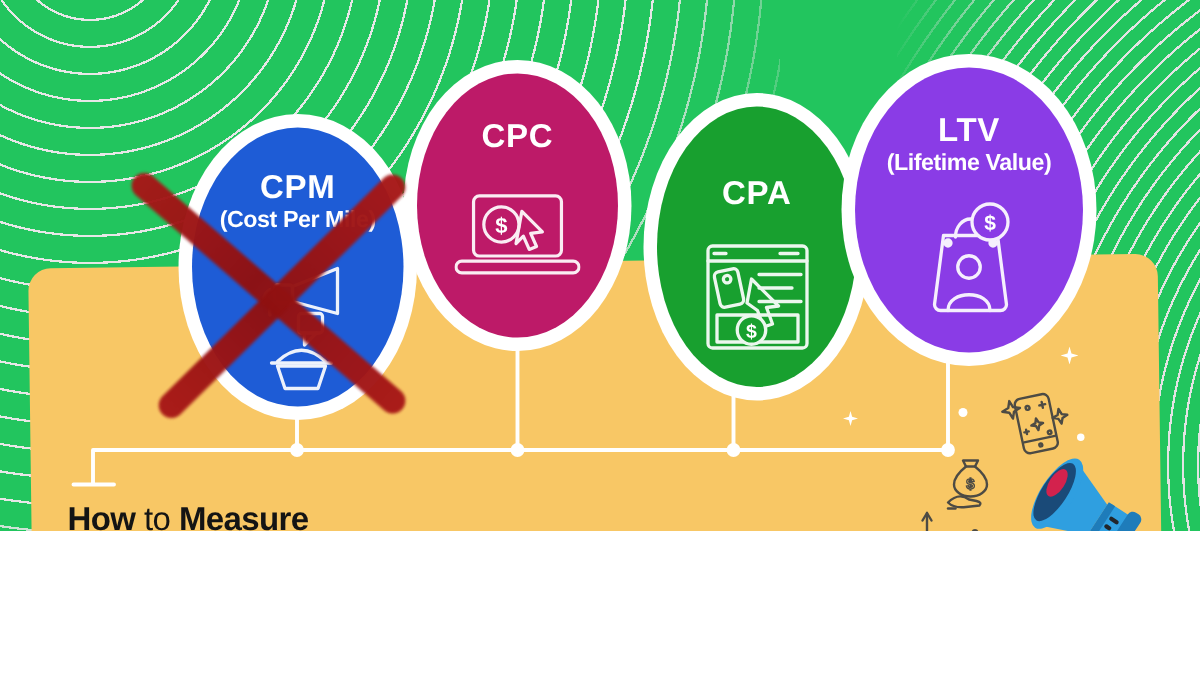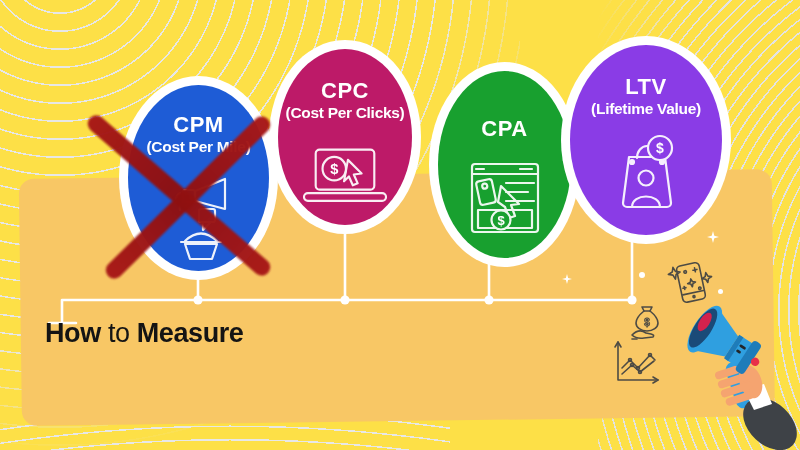--- a/index.html
+++ b/index.html
@@ -1,18 +1,18 @@
 <!DOCTYPE html>
 <html><head>
 <meta charset="utf-8">
 <style>
   html,body{margin:0;padding:0;background:#ffffff;}
   #stage{
-    position:relative;width:800px;height:450px;overflow:hidden;
-    background:#fde047;font-family:"Liberation Sans",sans-serif;
+    position:relative;width:800px;height:354px;overflow:hidden;
+    background:#22c55e;font-family:"Liberation Sans",sans-serif;
   }
   
   .arcs{position:absolute;pointer-events:none;}
   .arcs-tl{
     left:-140px;top:-180px;width:660px;height:640px;z-index:0;
     background:repeating-radial-gradient(circle at 200px 140px,transparent 0 16.5px,#e7e7e7 16.5px 18px);
     -webkit-mask:radial-gradient(circle at 200px 140px,#000 0 56%,transparent 73%);
             mask:radial-gradient(circle at 200px 140px,#000 0 56%,transparent 73%);
   }
   .arcs-right{
@@ -56,22 +56,22 @@
   
   .xbar{
     position:absolute;height:17px;border-radius:10px;z-index:8;
     background:linear-gradient(90deg,#a81717,#8f1010 45%,#a81717);
     filter:blur(1.2px);opacity:.97;
   }
   .xbar1{left:61px;top:187px;width:236px;transform:rotate(40.9deg);}
   .xbar2{left:76px;top:189px;width:224px;transform:rotate(-44.6deg);}
   
   .title{
-    position:absolute;left:45px;top:314px;z-index:3;color:#141414;
-    font-size:27px;line-height:38px;letter-spacing:-.4px;font-weight:700;
+    position:absolute;left:45px;top:327px;z-index:3;color:#141414;
+    font-size:22px;line-height:38px;letter-spacing:-.4px;font-weight:700;
   }
   .title .w-light{font-weight:400;}
   
   .doodle{position:absolute;z-index:3;}
   .doodleart{stroke:#4d4b44;stroke-width:1.6;fill:none;stroke-linejoin:round;stroke-linecap:round;}
   .sparkle{
     position:absolute;background:#ffffff;z-index:3;
     clip-path:polygon(50% 0%,61% 39%,100% 50%,61% 61%,50% 100%,39% 61%,0% 50%,39% 39%);
   }
   .sp1{left:562px;top:274px;width:10px;height:10px;}
@@ -95,21 +95,20 @@
   <svg class="connector" width="800" height="450" viewBox="0 0 800 450">
     <path d="M49,323 H76 M62,323 V300 M62,300 H632 M198,300 V276 M345,300 V232 M489,300 V261 M632,300 V237" stroke="#ffffff" stroke-width="2.6" fill="none" stroke-linecap="round"></path>
     <circle cx="198" cy="300" r="4.6" fill="#ffffff"></circle>
     <circle cx="345" cy="300" r="4.6" fill="#ffffff"></circle>
     <circle cx="489" cy="300" r="4.6" fill="#ffffff"></circle>
     <circle cx="632" cy="300" r="4.6" fill="#ffffff"></circle>
   </svg>
 
   <div class="badge b-cpc">
     <div class="abbr">CPC</div>
-    <div class="blabel">(Cost Per Clicks)</div>
     <div class="bicon">
       <svg width="84" height="55" viewBox="0 0 86 56">
         <g class="lineart">
           <rect x="13" y="1.5" width="60" height="41" rx="4"></rect>
           <circle cx="32" cy="21" r="12"></circle>
           <polygon points="46,12 60,26 52,27 56,36 51,38 47,29 42,34"></polygon>
           <rect x="1" y="46" width="84" height="8" rx="4"></rect>
         </g>
         <text x="32" y="26.5" font-size="15" class="coin-txt">$</text>
       </svg>

